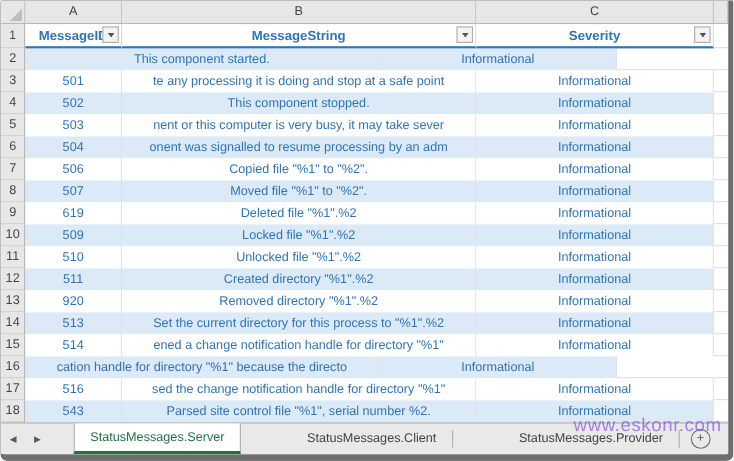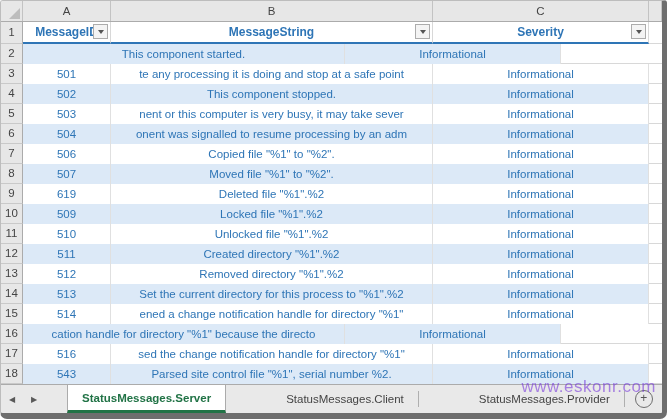--- a/index.html
+++ b/index.html
@@ -85,21 +85,21 @@
   }
   .nav-arrow {
     align-self:center; width:22px; text-align:center; font-size:8px; color:#595959;
     cursor:pointer; user-select:none;
   }
   .tab {
     display:flex; align-items:center; padding:0 14px; cursor:pointer;
     white-space:nowrap; box-sizing:border-box;margin-left:46px;
   }
   .tab.active {
-    background:#fff; color:var(--tab-active-green,#217346); font-weight:bold;
+    background:#fff; color:var(--tab-active-green,#217346); font-weight:normal;
     border-left:1px solid #ABABAB; border-right:1px solid #ABABAB;
     border-bottom:3px solid var(--tab-active-green,#217346);
     margin-left:22px;
     text-align:right;
   }
   .tab-sep { width:1px; background:#AFAFAF; align-self:center; height:16px; }
   .add-btn {
     align-self:center; width:16px; height:16px; margin-left:10px;
     border:1px solid #6E6E6E; border-radius:50%; color:#555;
     font-size:12px; line-height:14px; text-align:center; cursor:pointer;
@@ -224,21 +224,21 @@
         </div>
         <div class="row data-row banded">
           <div class="cell rh rownum">12</div>
           <div class="cell colA">511</div>
           <div class="cell colB">Created directory "%1".%2</div>
           <div class="cell colC">Informational</div>
           <div class="cell colD"></div>
         </div>
         <div class="row data-row">
           <div class="cell rh rownum">13</div>
-          <div class="cell colA">512</div>
+          <div class="cell colA">920</div>
           <div class="cell colB">Removed directory "%1".%2</div>
           <div class="cell colC">Informational</div>
           <div class="cell colD"></div>
         </div>
         <div class="row data-row banded">
           <div class="cell rh rownum">14</div>
           <div class="cell colA">513</div>
           <div class="cell colB">Set the current directory for this process to "%1".%2</div>
           <div class="cell colC">Informational</div>
           <div class="cell colD"></div>

